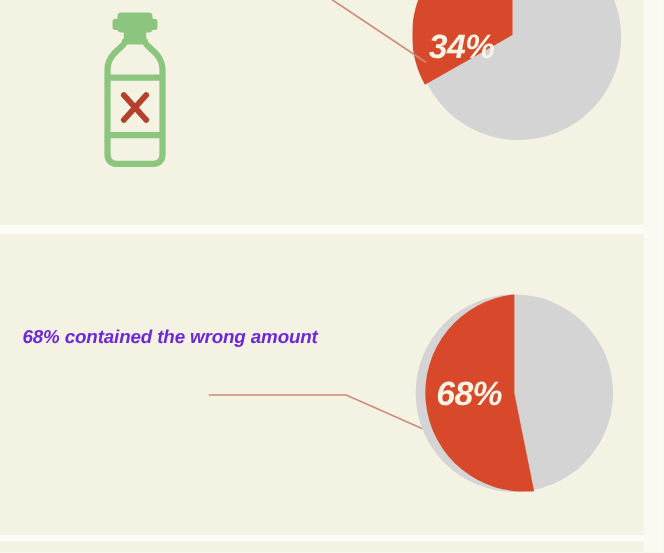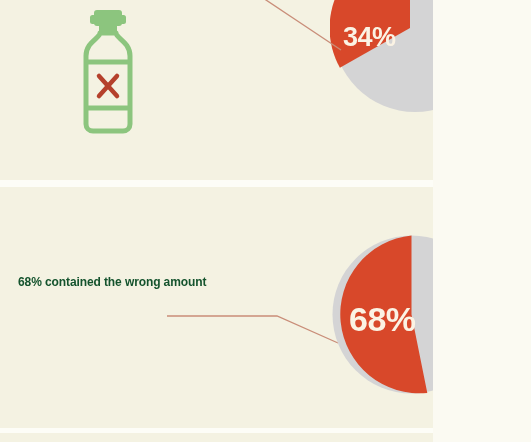--- a/index.html
+++ b/index.html
@@ -9,24 +9,25 @@
   body {
     width: 531px;
     height: 442px;
     overflow: hidden;
     font-family: "Liberation Sans", sans-serif;
     background: #FBFAF2;
   }
 
   #infographic {
     position: relative;
-    width: 433px;
+    width: 515px;
     height: 442px;
     background: #FBFAF2;
     overflow: hidden;
+    font-style: italic;
   }
 
   
   .panel {
     position: absolute;
     left: 0;
     width: 531px;
     background: #F4F2E2;
     overflow: hidden;
   }
@@ -89,31 +90,31 @@
     white-space: nowrap;
   }
   #pie-top-label {
     left: 343px;
     top: 22px;
     font-size: 27px;
   }
   #pie-bottom-label {
     left: 349px;
     top: 300px;
-    font-size: 34px;
+    font-size: 27px;
   }
 
   
   #callout-bottom {
     position: absolute;
     left: 18px;
-    top: 274px;
+    top: 259px;
     width: 260px;
-    color: #14532d;
-    font-size: 12px;
+    color: #6d28d9;
+    font-size: 15px;
     font-weight: bold;
     line-height: 1.42;
     letter-spacing: -0.1px;
   }
 
   
   .leader {
     position: absolute;
     left: 0;
     top: 0;

